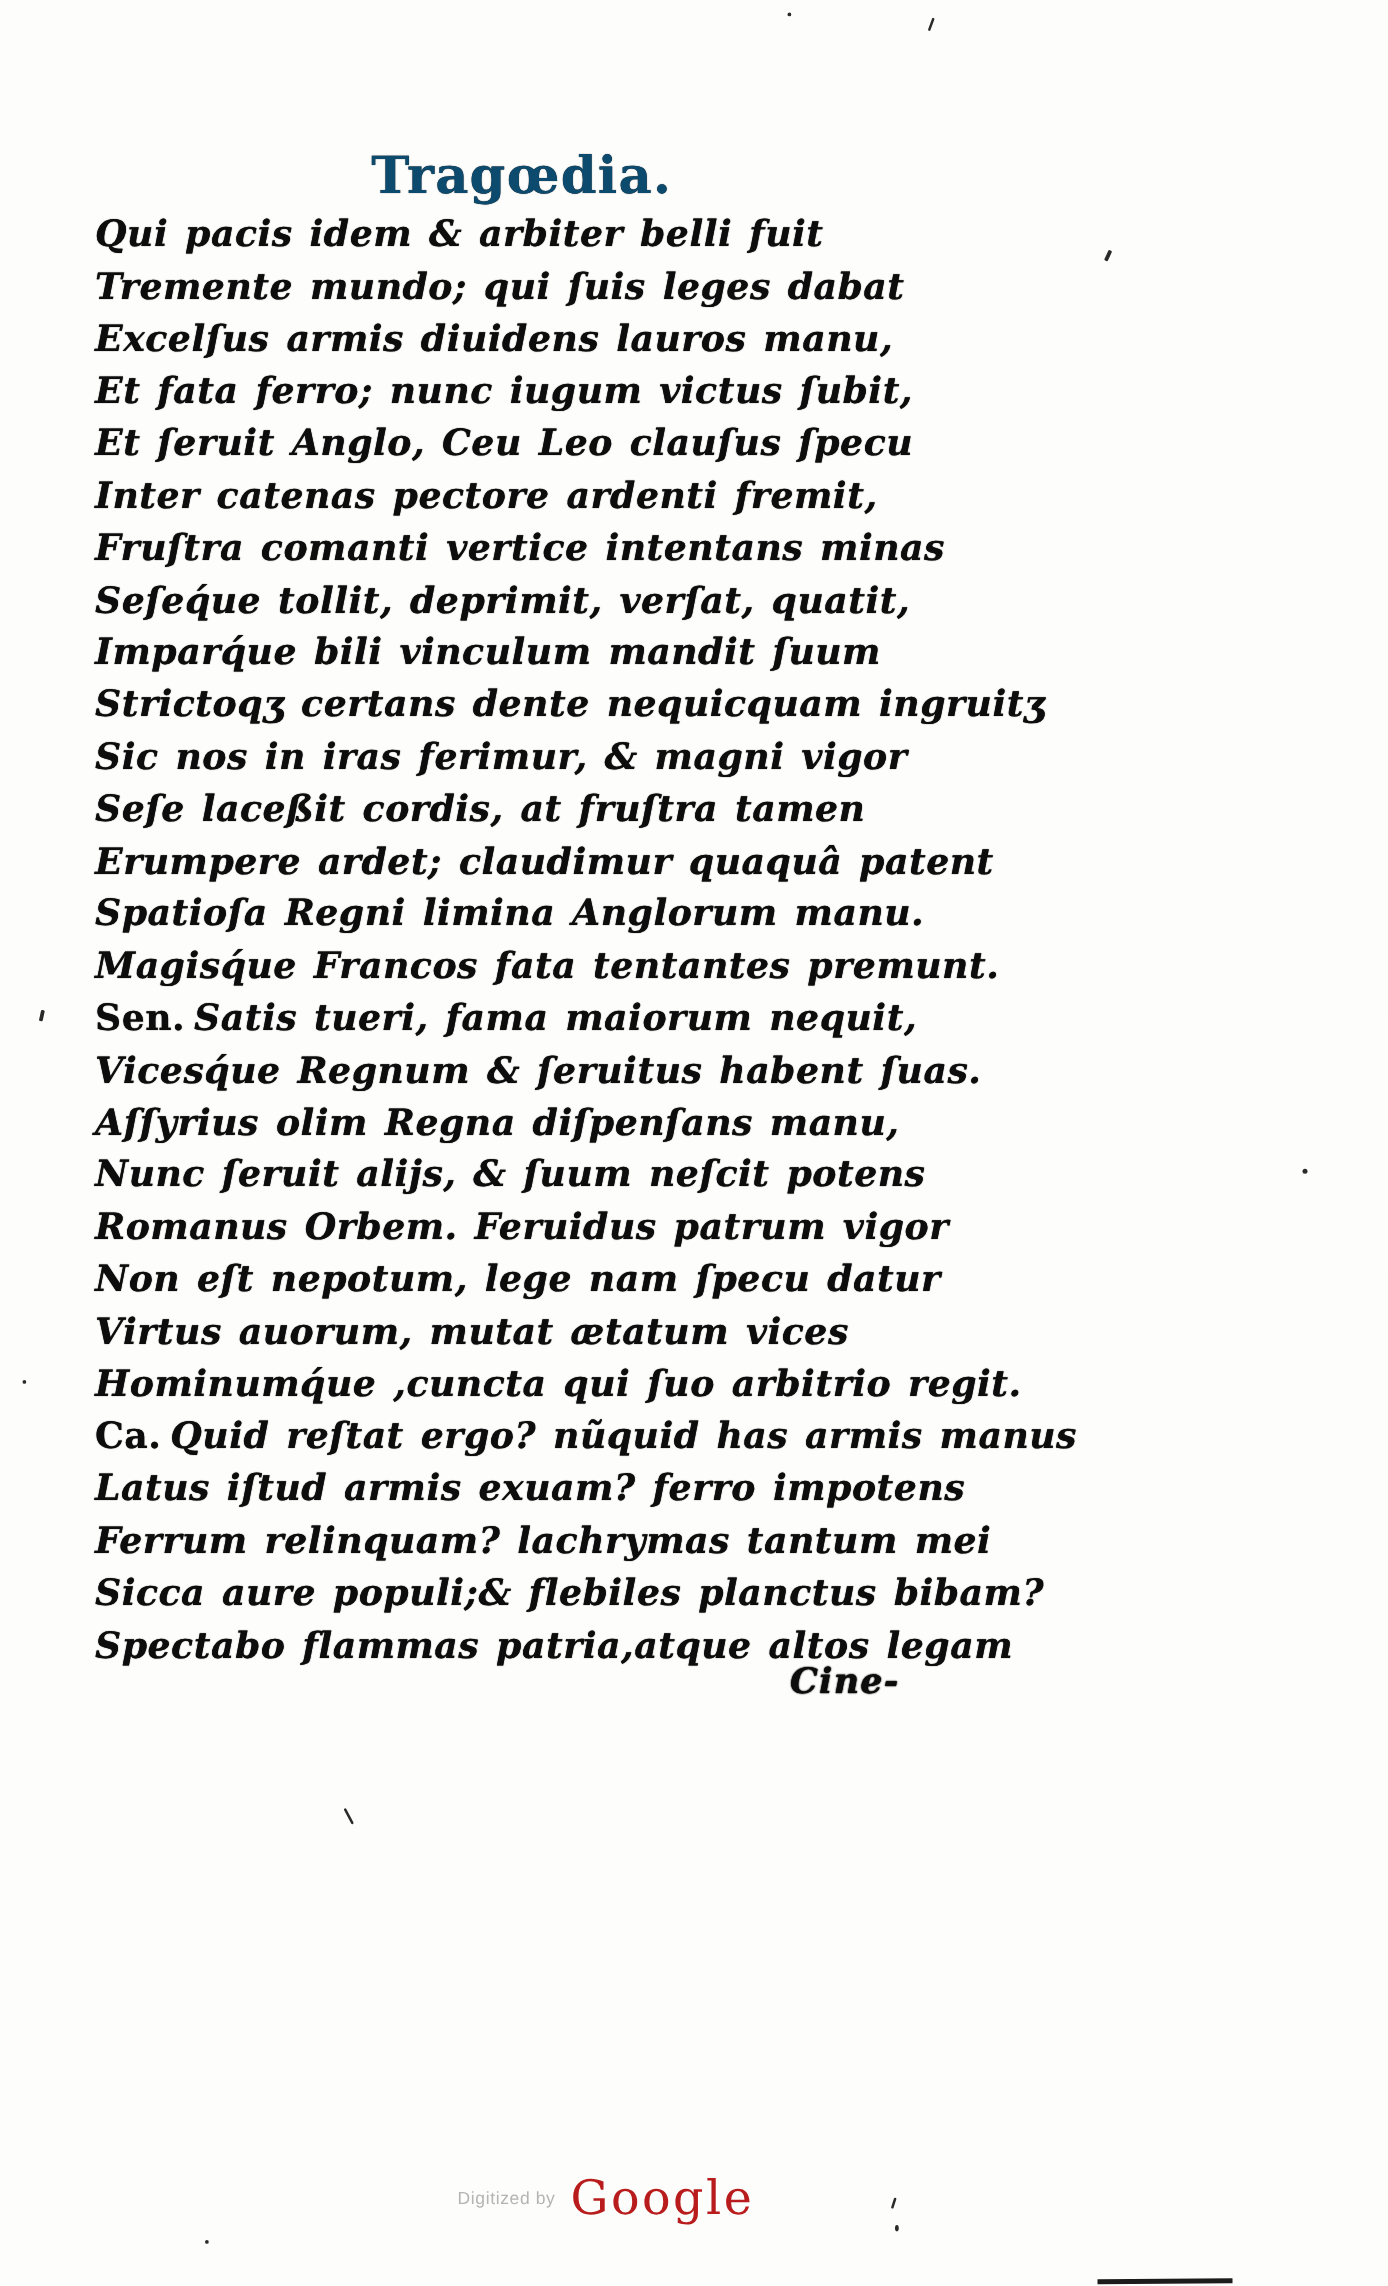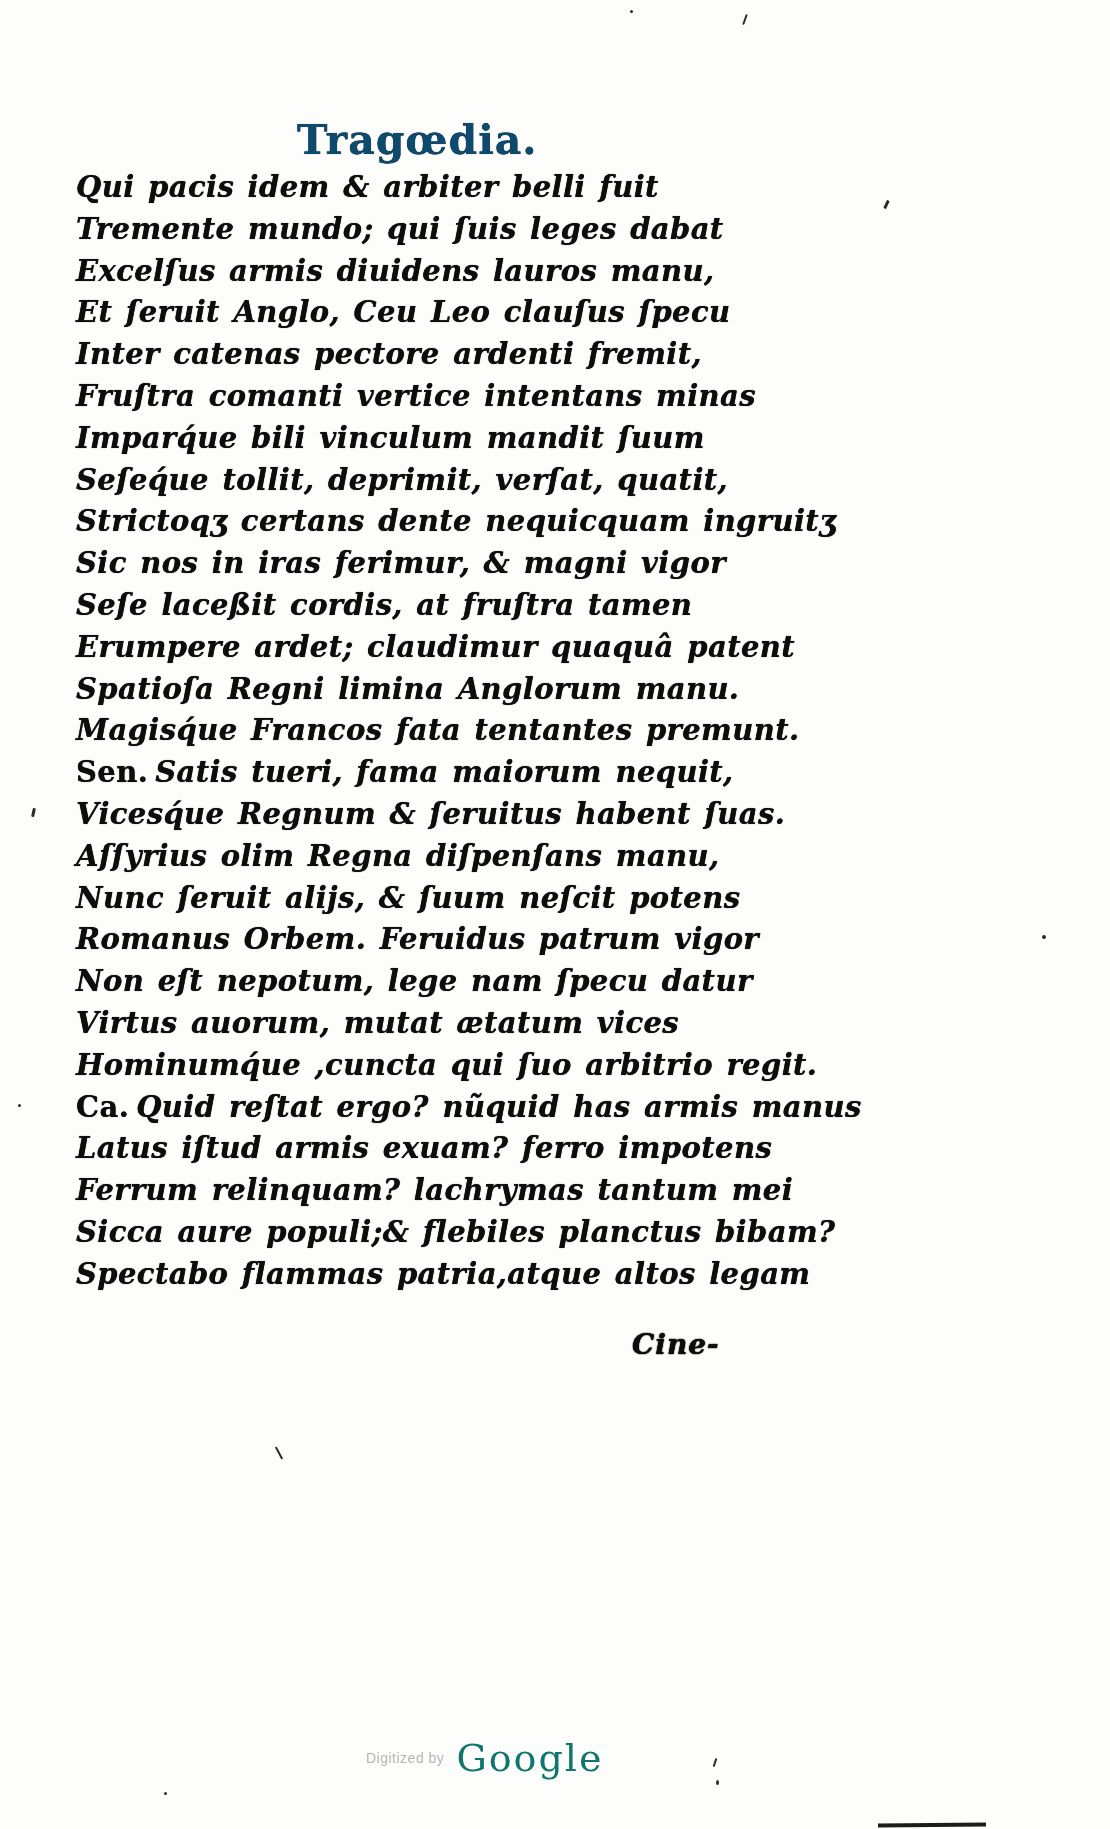--- a/index.html
+++ b/index.html
@@ -71,21 +71,21 @@
     font-family: "Liberation Sans", sans-serif;
     font-size: 14px;
     color: #b4b4b4;
     letter-spacing: 0.5px;
     text-align: right;
   }
   .wm-google {
     font-family: "DejaVu Serif", serif;
     font-size: 38px;
     font-weight: normal;
-    color: #0f766e;
+    color: #b91c1c;
     letter-spacing: 2px;
   }
   
   .speck {
     position: absolute;
     background: #2a2a2a;
     border-radius: 50%;
   }
   .speck.slash { border-radius: 1px; }
   .bottom-line {
@@ -105,30 +105,31 @@
 
   <h1 class="title">Tragœdia.</h1>
 
   <div class="poem">
   <div class="line"><span class="verse">Qui pacis idem &amp; arbiter belli fuit</span></div>
 
   <div class="line"><span class="verse">Tremente mundo; qui ſuis leges dabat</span></div>
 
   <div class="line"><span class="verse">Excelſus armis diuidens lauros manu,</span></div>
 
+  <div class="line"><span class="verse">Et fata ferro; nunc iugum victus ſubit,</span></div>
 
   <div class="line"><span class="verse">Et ſeruit Anglo, Ceu Leo clauſus ſpecu</span></div>
 
   <div class="line"><span class="verse">Inter catenas pectore ardenti fremit,</span></div>
 
   <div class="line"><span class="verse">Fruſtra comanti vertice intentans minas</span></div>
 
+  <div class="line"><span class="verse">Seſeq́ue tollit, deprimit, verſat, quatit,</span></div>
+
   <div class="line"><span class="verse">Imparq́ue bili vinculum mandit ſuum</span></div>
-
-  <div class="line"><span class="verse">Seſeq́ue tollit, deprimit, verſat, quatit,</span></div>
 
   <div class="line"><span class="verse">Strictoqʒ certans dente nequicquam ingruitʒ</span></div>
 
   <div class="line"><span class="verse">Sic nos in iras ferimur, &amp; magni vigor</span></div>
 
   <div class="line"><span class="verse">Seſe laceßit cordis, at fruſtra tamen</span></div>
 
   <div class="line"><span class="verse">Erumpere ardet; claudimur quaquâ patent</span></div>
 
   <div class="line"><span class="verse">Spatioſa Regni limina Anglorum manu.</span></div>

